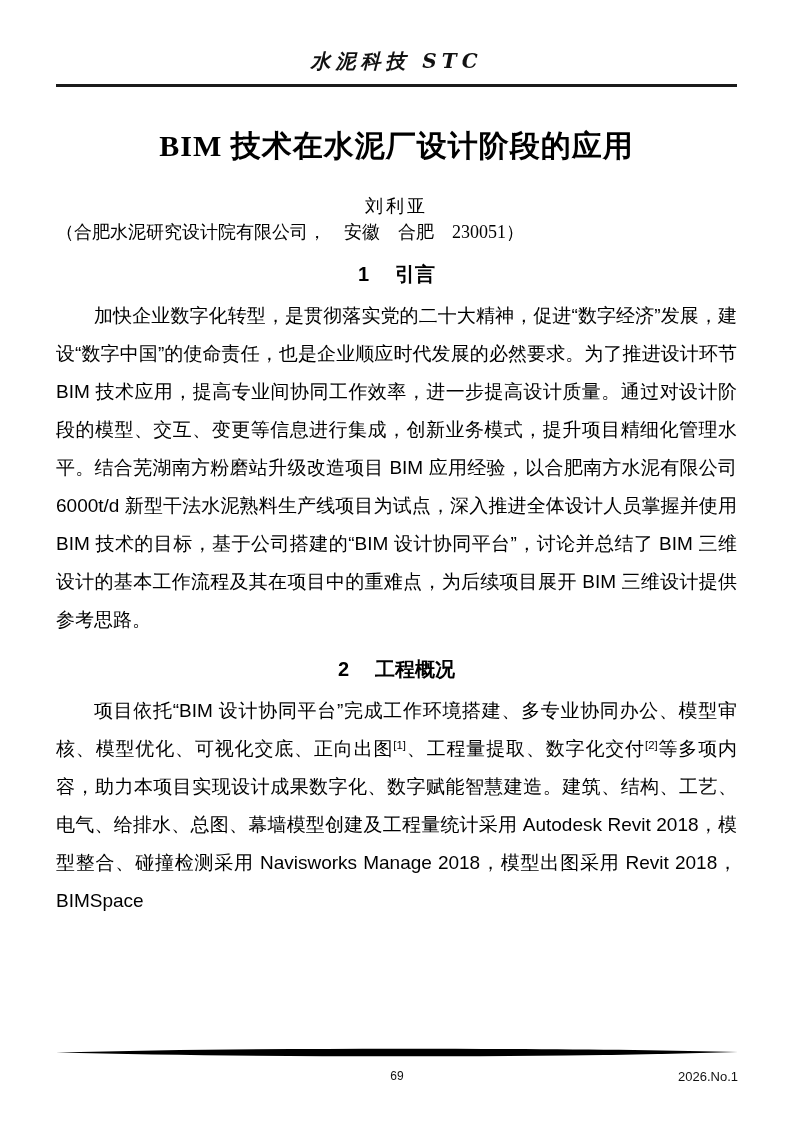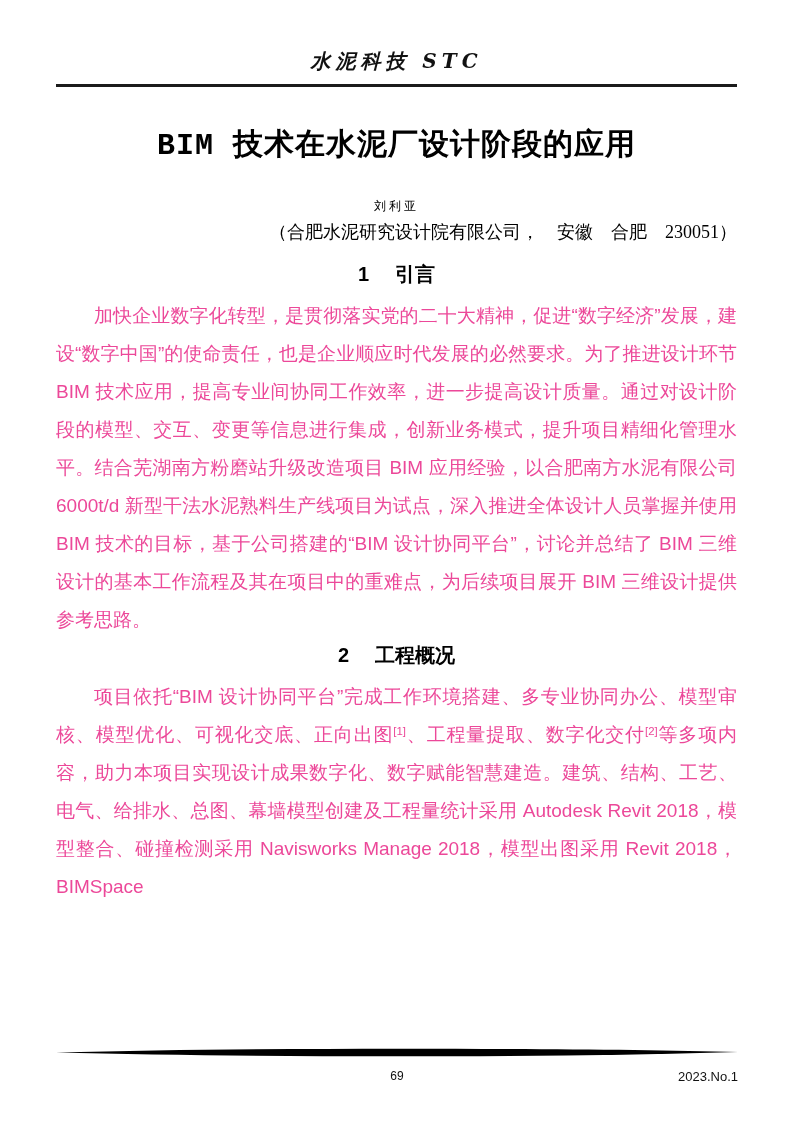--- a/index.html
+++ b/index.html
@@ -32,61 +32,61 @@
   .head-rule {
     margin-top: 10px;
     border: none;
     border-top: 3.5px solid #1b1b1b;
     height: 0;
   }
   
   .article-title {
     margin: 40px 0 0 0;
     text-align: center;
-    font-family: Liberation Mono, monospace;
+    font-family: Liberation Serif, serif;
     font-weight: 600;
     font-size: 30px;
     line-height: 38px;
     letter-spacing: 1px;
     color: #000;
   }
   .author {
     margin-top: 28px;
     text-align: center;
     font-family: "Liberation Serif", "DejaVu Serif", serif;
-    font-size: 12px;
+    font-size: 18px;
     line-height: 26px;
     letter-spacing: 3px;
   }
   .affiliation {
-    text-align: right;
+    text-align: left;
     font-family: "Liberation Serif", "DejaVu Serif", serif;
     font-size: 18px;
     line-height: 27px;
   }
   
   .sec-heading {
     margin: 15px 0 0 0;
     font-family: "Liberation Sans", "DejaVu Sans", sans-serif;
     font-weight: 700;
     font-size: 20px;
     line-height: 27px;
     color: #000;
     text-align: center;
   }
   .sec-heading .sec-no { margin-right: 26px; }
-  .sec-heading.second { margin-top: 3px; }
+  .sec-heading.second { margin-top: 17px; }
   .body-para {
     margin: 9px 0 0 0;
     font-family: "Liberation Sans", "DejaVu Sans", sans-serif;
     font-size: 19px;
     line-height: 38px;
     text-align: justify;
     text-indent: 2em;
-    color: #ec4899;
+    color: #000000;
   }
   .body-para + .body-para { margin-top: 0; }
   .body-para sup {
     font-size: 0.6em;
     line-height: 0;
     vertical-align: baseline;
     position: relative;
     top: -0.55em;
   }
   
@@ -156,17 +156,17 @@
 
   </main>
 
   <footer class="page-footer">
     <svg class="footer-bar" viewBox="0 0 686 9" preserveAspectRatio="none" aria-hidden="true">
       <path d="M0,4.6 C110,1.6 230,0.7 345,0.7 C480,0.7 600,1.7 686,3.9
                C570,7.6 450,8.3 335,8.3 C225,8.3 100,7.2 0,4.6 Z" fill="#000000"></path>
     </svg>
     <div class="footer-row">
       <span class="page-no">69</span>
-      <span class="issue">2023.No.1</span>
+      <span class="issue">2026.No.1</span>
     </div>
   </footer>
 
 </div>
 
 </body></html>

